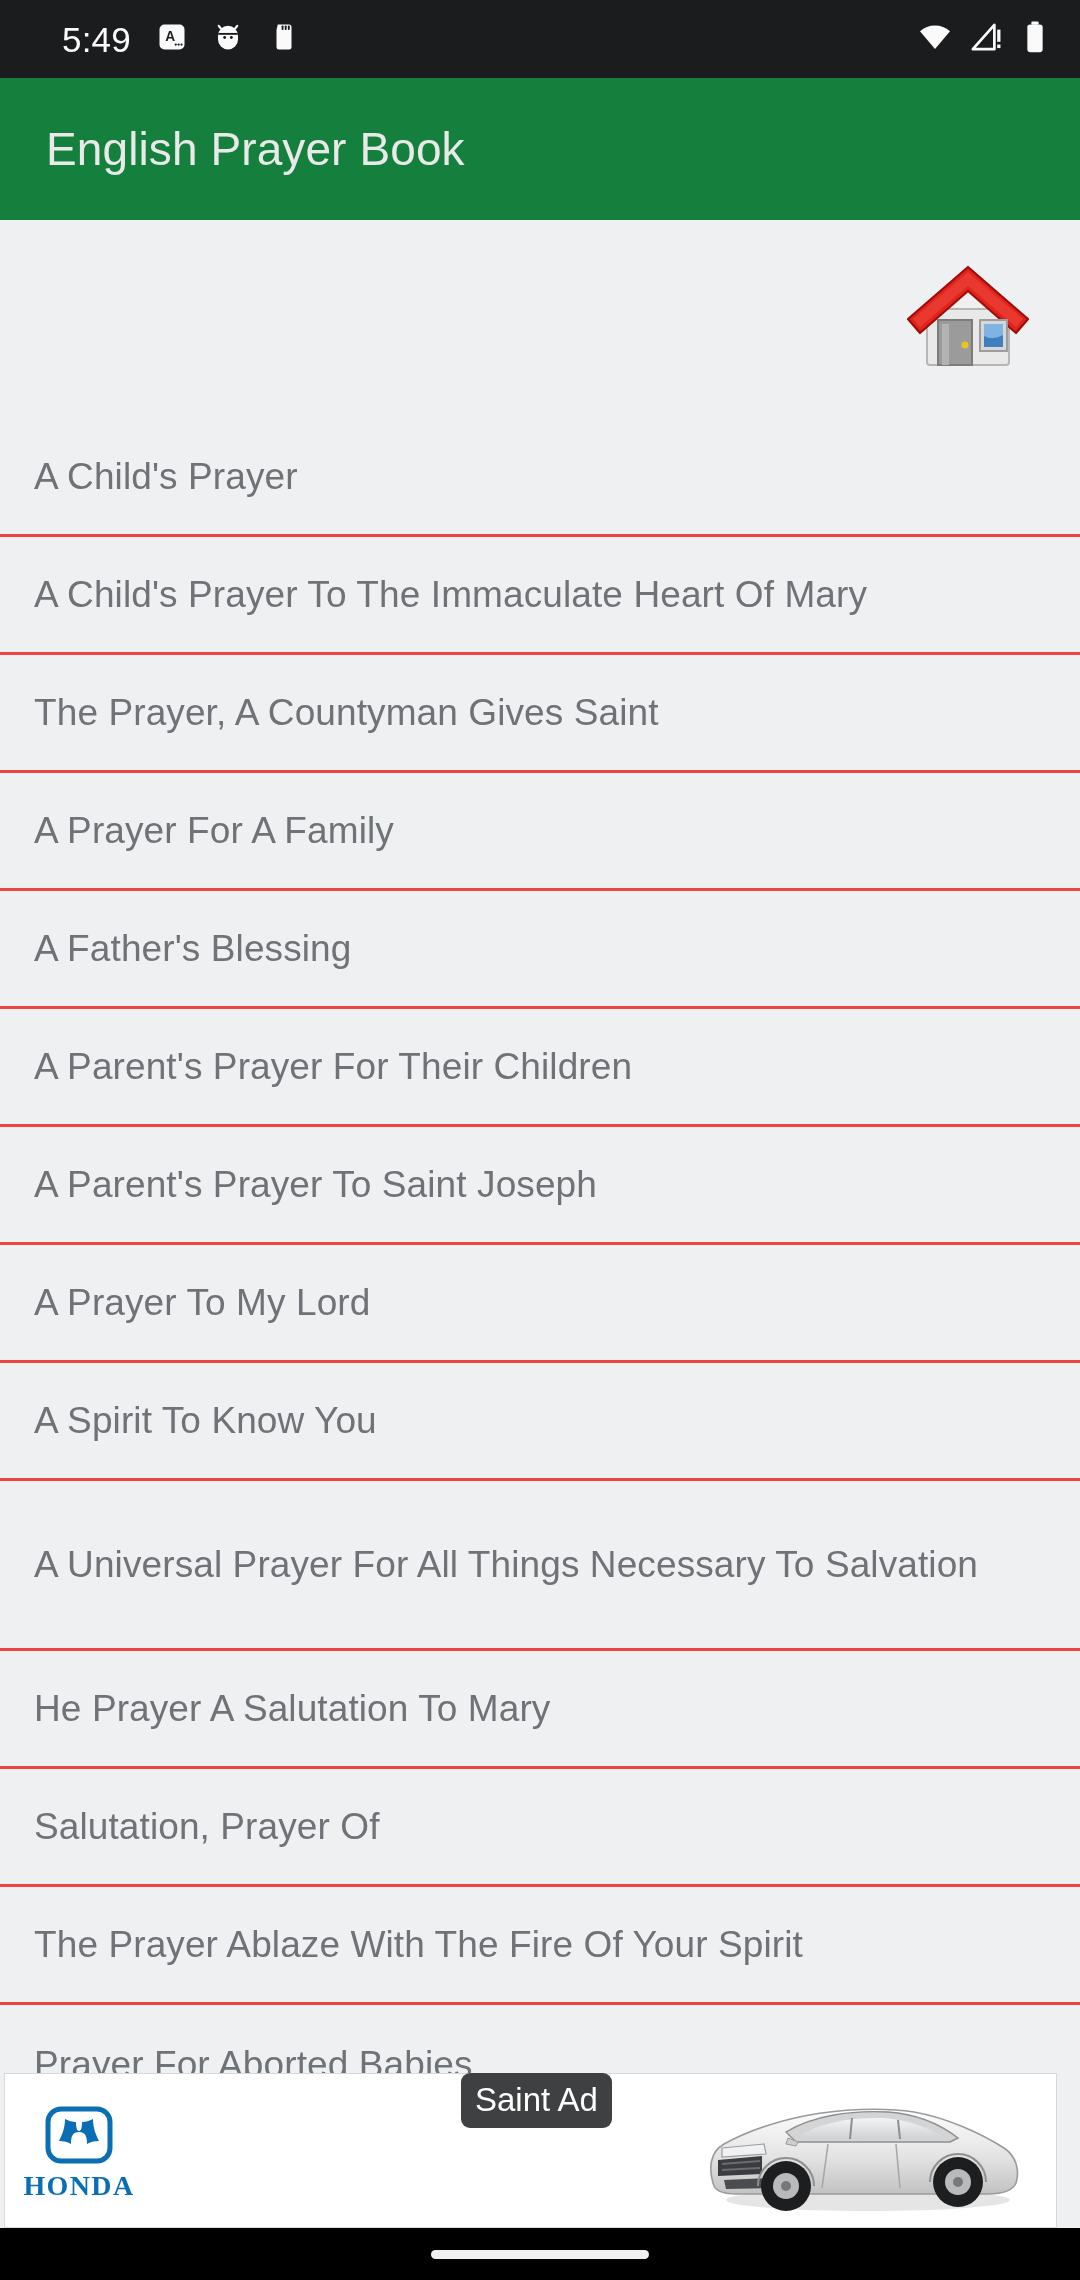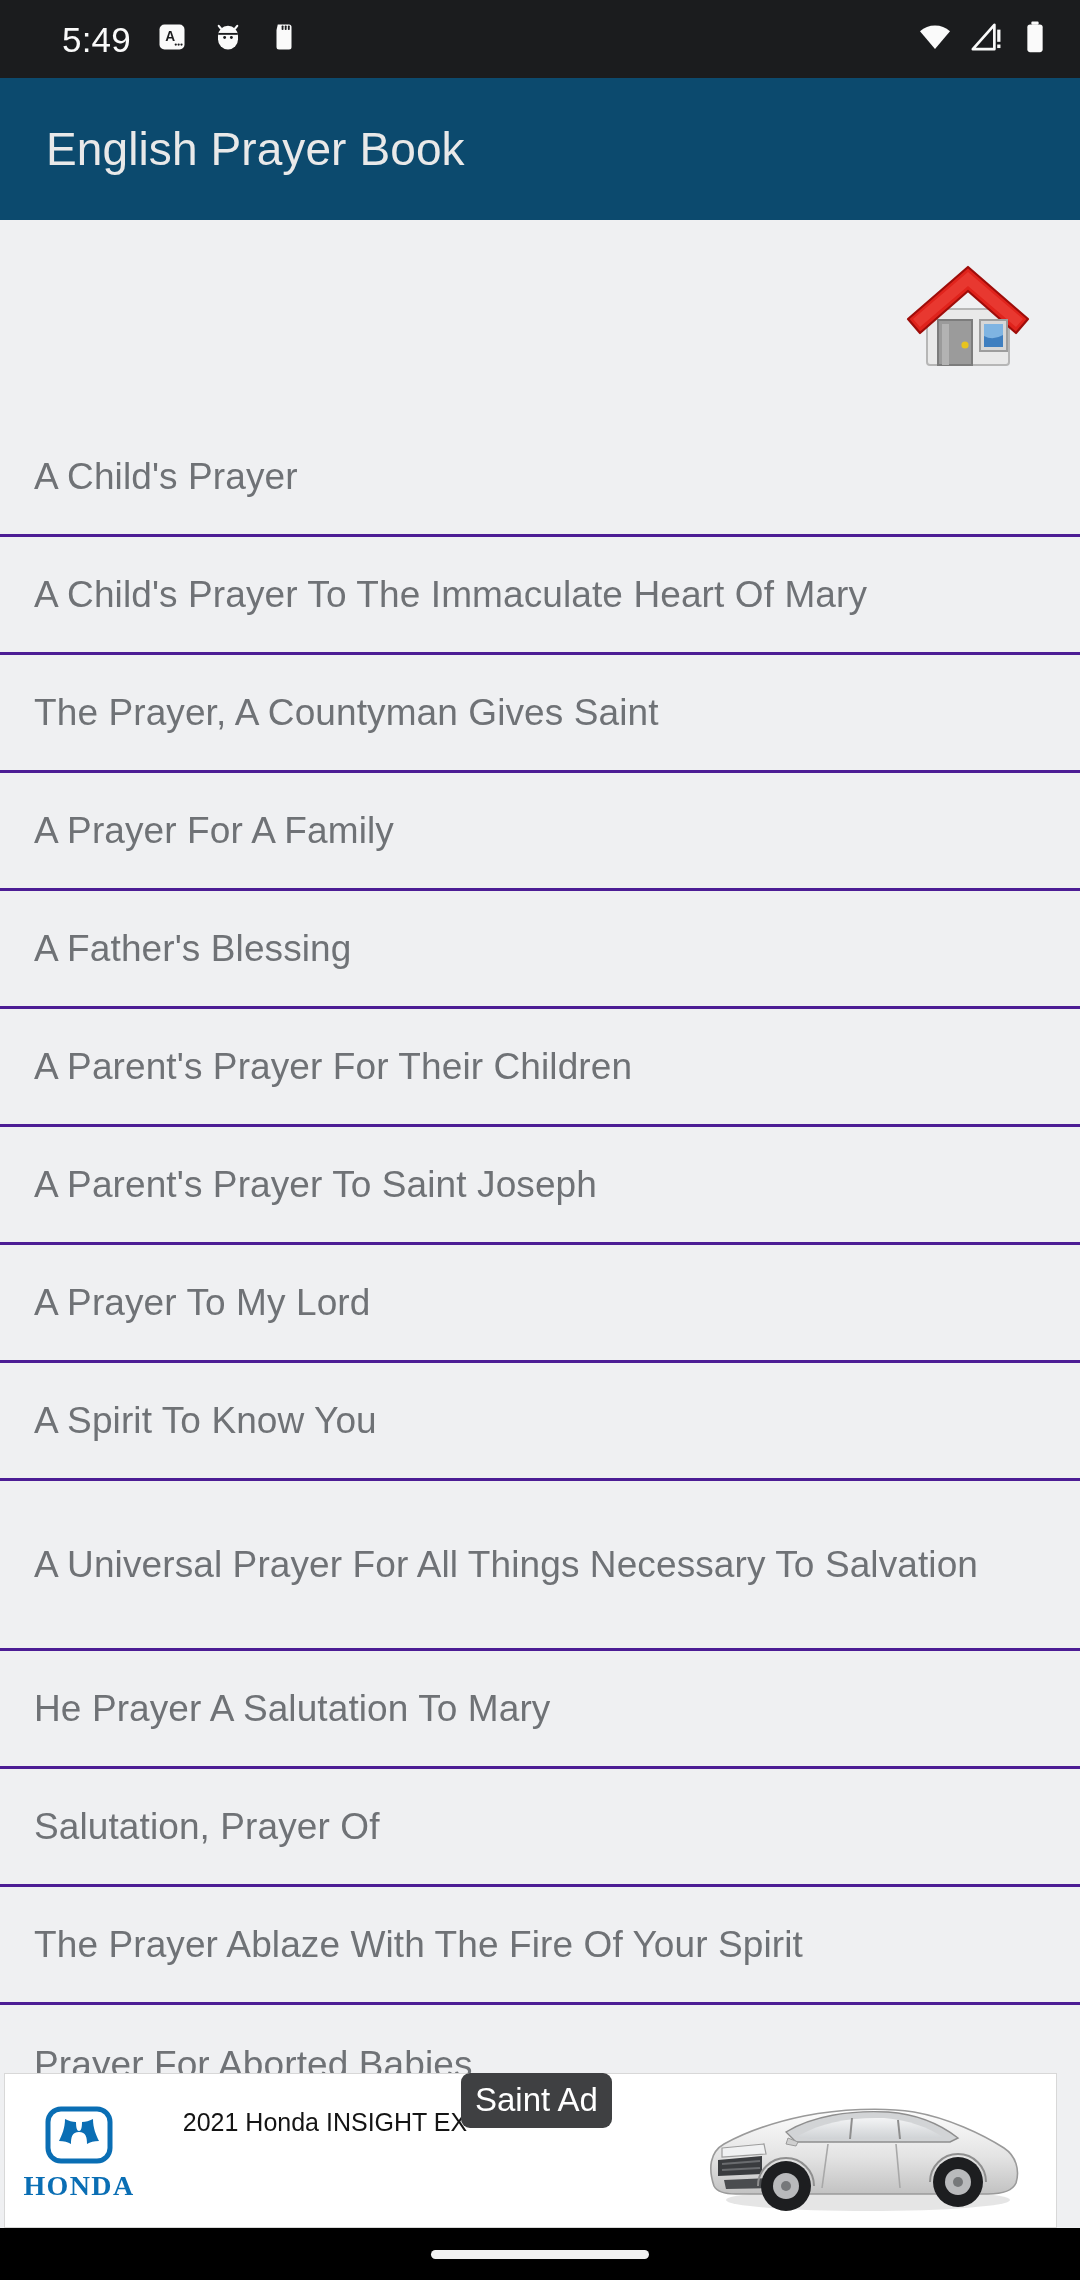--- a/index.html
+++ b/index.html
@@ -30,21 +30,21 @@
   .clock {
     color:#fafafa; font-size:35px; font-weight:400;
     letter-spacing:0.2px; line-height:1;
   }
   .sb-icon { display:block; }
 
   
   .appbar {
     position:absolute; top:78px; left:0;
     width:1080px; height:142px;
-    background:#0c4a6e;
+    background:#15803d;
     display:flex; align-items:center;
     padding-left:46px;
     z-index:19;
   }
   .appbar-title {
     color:#e9e9e9;
     font-size:46px;
     font-weight:400;
     letter-spacing:0.1px;
   }
@@ -61,21 +61,21 @@
     height:199px;
     background:#eff0f2;
   }
   .home-icon {
     position:absolute; right:48px; top:43px;
     width:128px; height:110px;
   }
   .list-item {
     position:relative;
     background:#eff0f2;
-    border-bottom:3px solid #4c1d95;
+    border-bottom:3px solid #ef4444;
     display:flex;
     align-items:center;
     padding:0 34px;
     min-height:118px;
   }
   .list-item .label {
     color:#6f7276;
     font-size:37px;
     font-weight:400;
     line-height:53px;
@@ -291,21 +291,20 @@
   <div class="ad-banner">
 
     <span class="honda-logo">
       <svg class="honda-mark" width="78" height="62" viewBox="0 0 78 62">
         <rect x="8" y="3" width="62" height="52" rx="13" fill="none" stroke="#0a6eb4" stroke-width="5"></rect>
         <path d="M25 13 c0 9 -3 16 -6 22 c5 0 9 1 12 3 c0 -7 1 -12 8 -12 c7 0 8 5 8 12 c3 -2 7 -3 12 -3 c-3 -6 -6 -13 -6 -22 c-4 2 -7 3 -11 3 c0 6 -1 9 -3 9 c-2 0 -3 -3 -3 -9 c-4 0 -7 -1 -11 -3 z" fill="#0a6eb4"></path>
       </svg>
       <span class="honda-word">HONDA</span>
     </span>
 
-    <span class="ad-text">2021 Honda INSIGHT EX</span>
 
     <span class="car-img">
       <svg width="330" height="140" viewBox="0 0 330 140">
         <defs>
           <linearGradient id="carbody" x1="0" y1="0" x2="0" y2="1">
             <stop offset="0" stop-color="#fdfdfd"></stop>
             <stop offset="0.55" stop-color="#e4e4e4"></stop>
             <stop offset="1" stop-color="#c2c2c2"></stop>
           </linearGradient>
           <linearGradient id="glass" x1="0" y1="0" x2="0" y2="1">

